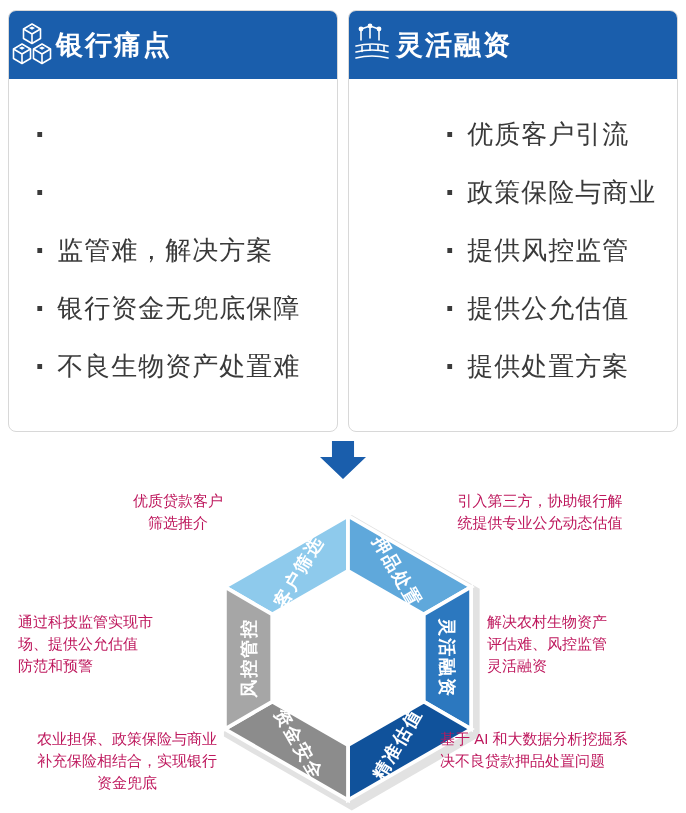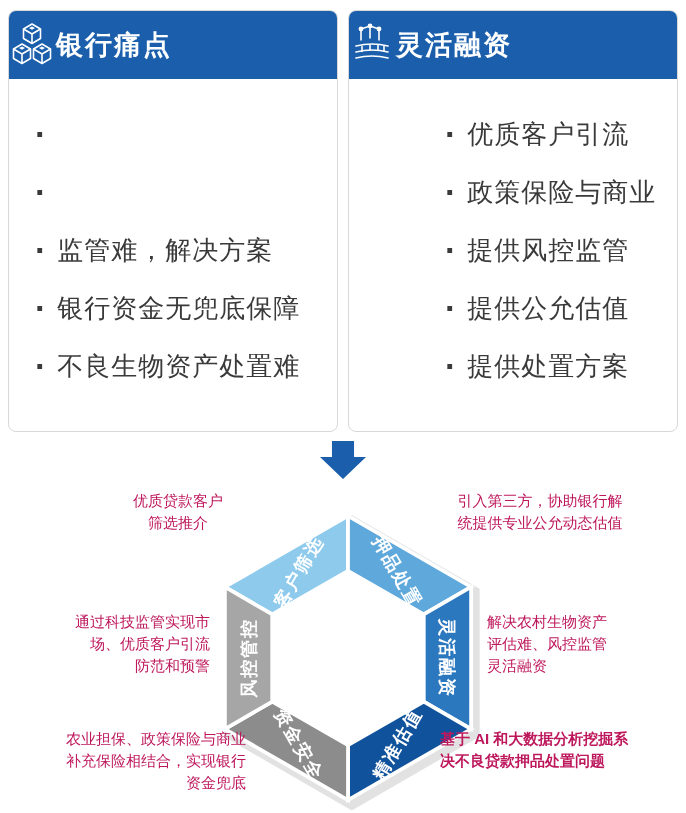--- a/index.html
+++ b/index.html
@@ -30,24 +30,24 @@
     width:46px;height:38px;background:#1a5eac;
     clip-path:polygon(26% 0,74% 0,74% 42%,100% 42%,50% 100%,0 42%,26% 42%);
   }
   
   .hex-section{position:relative;height:345px;margin-top:2px;}
   .hex-svg{position:absolute;left:187px;top:16px;}
   .hex-label{font-family:"Liberation Sans","DejaVu Sans",sans-serif;}
   .anno{position:absolute;font-size:15px;line-height:22px;color:#be185d;}
   .anno-tl{left:88px;top:9px;width:180px;text-align:center;}
   .anno-tr{left:420px;top:9px;width:240px;text-align:center;}
-  .anno-ml{left:18px;top:130px;width:192px;text-align:right;}
+  .anno-ml{left:18px;top:130px;width:192px;text-align:left;}
   .anno-mr{left:487px;top:130px;width:180px;text-align:left;}
-  .anno-bl{left:8px;top:247px;width:238px;text-align:right;font-family:Liberation Serif, serif;}
-  .anno-br{left:440px;top:247px;width:246px;text-align:left;font-weight:bold;}
+  .anno-bl{left:8px;top:247px;width:238px;text-align:center;font-family:Liberation Serif, serif;}
+  .anno-br{left:440px;top:247px;width:246px;text-align:left;}
 </style>
 </head>
 <body>
 
 <div class="cards">
 
   <div class="card card--pain">
     <div class="card-header">
       <svg class="hdr-icon" viewBox="0 0 46 46" aria-hidden="true">
         <defs>
@@ -159,21 +159,21 @@
   <div class="anno anno-tl">
     <div>优质贷款客户</div>
     <div>筛选推介</div>
   </div>
   <div class="anno anno-tr">
     <div>引入第三方，协助银行解</div>
     <div>统提供专业公允动态估值</div>
   </div>
   <div class="anno anno-ml">
     <div>通过科技监管实现市</div>
-    <div>场、优质客户引流</div>
+    <div>场、提供公允估值</div>
     <div>防范和预警</div>
   </div>
   <div class="anno anno-mr">
     <div>解决农村生物资产</div>
     <div>评估难、风控监管</div>
     <div>灵活融资</div>
   </div>
   <div class="anno anno-bl">
     <div>农业担保、政策保险与商业</div>
     <div>补充保险相结合，实现银行</div>

